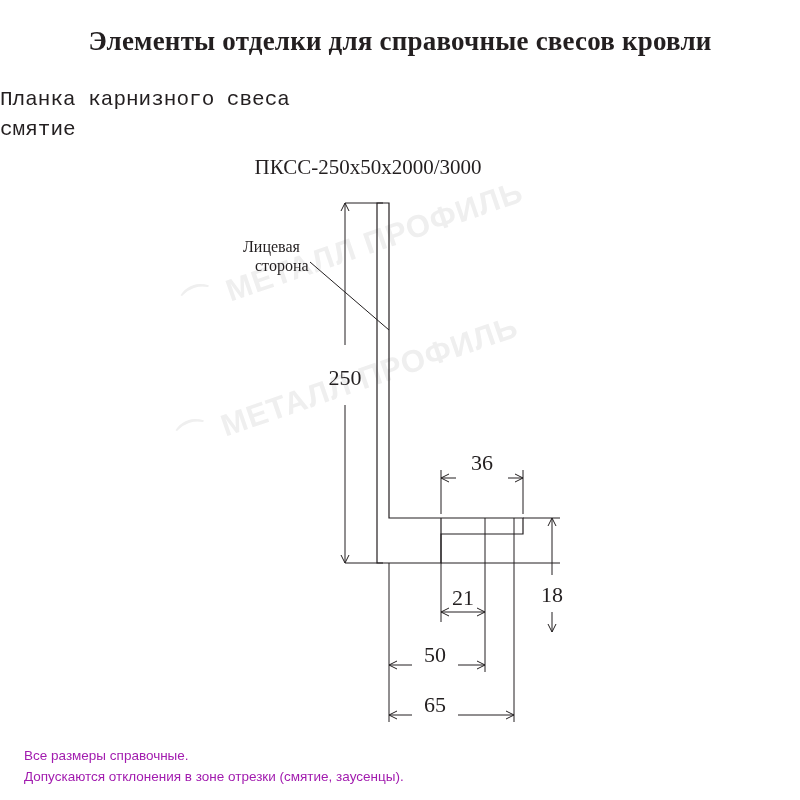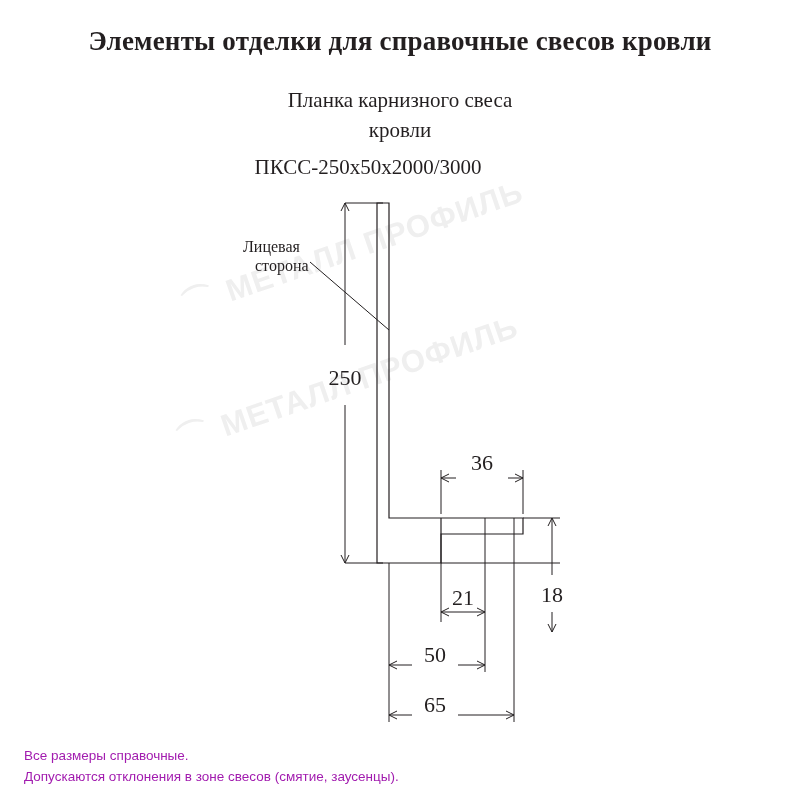--- a/index.html
+++ b/index.html
@@ -26,23 +26,24 @@
     text-align: center;
     font-size: 27px;
     font-weight: bold;
     letter-spacing: 0.2px;
   }
   .subtitle {
     position: absolute;
     left: 0;
     top: 85px;
     width: 800px;
-    text-align: center;
+    text-align: left;
     font-size: 21px;
     line-height: 30px;
+    font-family: Liberation Mono, monospace;
   }
   .code {
     position: absolute;
     left: 0;
     top: 155px;
     width: 736px;
     text-align: center;
     font-size: 21px;
   }
   
@@ -95,21 +96,21 @@
 </style>
 </head>
 <body>
 
 <div id="page">
 
   <div class="title">Элементы отделки для справочные свесов кровли</div>
 
   <div class="subtitle">
     <div>Планка карнизного свеса</div>
-    <div>кровли</div>
+    <div>смятие</div>
   </div>
 
   <div class="code">ПКСС-250x50x2000/3000</div>
 
   <div class="wm wm1">
     <span class="wmglyph">⌒</span><span>МЕТАЛЛ ПРОФИЛЬ</span>
   </div>
   <div class="wm wm2">
     <span class="wmglyph">⌒</span><span>МЕТАЛЛ ПРОФИЛЬ</span>
   </div>
@@ -184,16 +185,16 @@
       <path d="M 389,715 L 412,715"></path>
       <path d="M 458,715 L 514,715"></path>
       <path d="M 397,711 L 389,715 L 397,719"></path>
       <path d="M 506,711 L 514,715 L 506,719"></path>
     </g>
     <text class="dimtext" x="435" y="712" text-anchor="middle">65</text>
   </svg>
 
   <div class="footer">
     <div>Все размеры справочные.</div>
-    <div>Допускаются отклонения в зоне свесов (смятие, заусенцы).</div>
+    <div>Допускаются отклонения в зоне отрезки (смятие, заусенцы).</div>
   </div>
 
 </div>
 
 </body></html>

